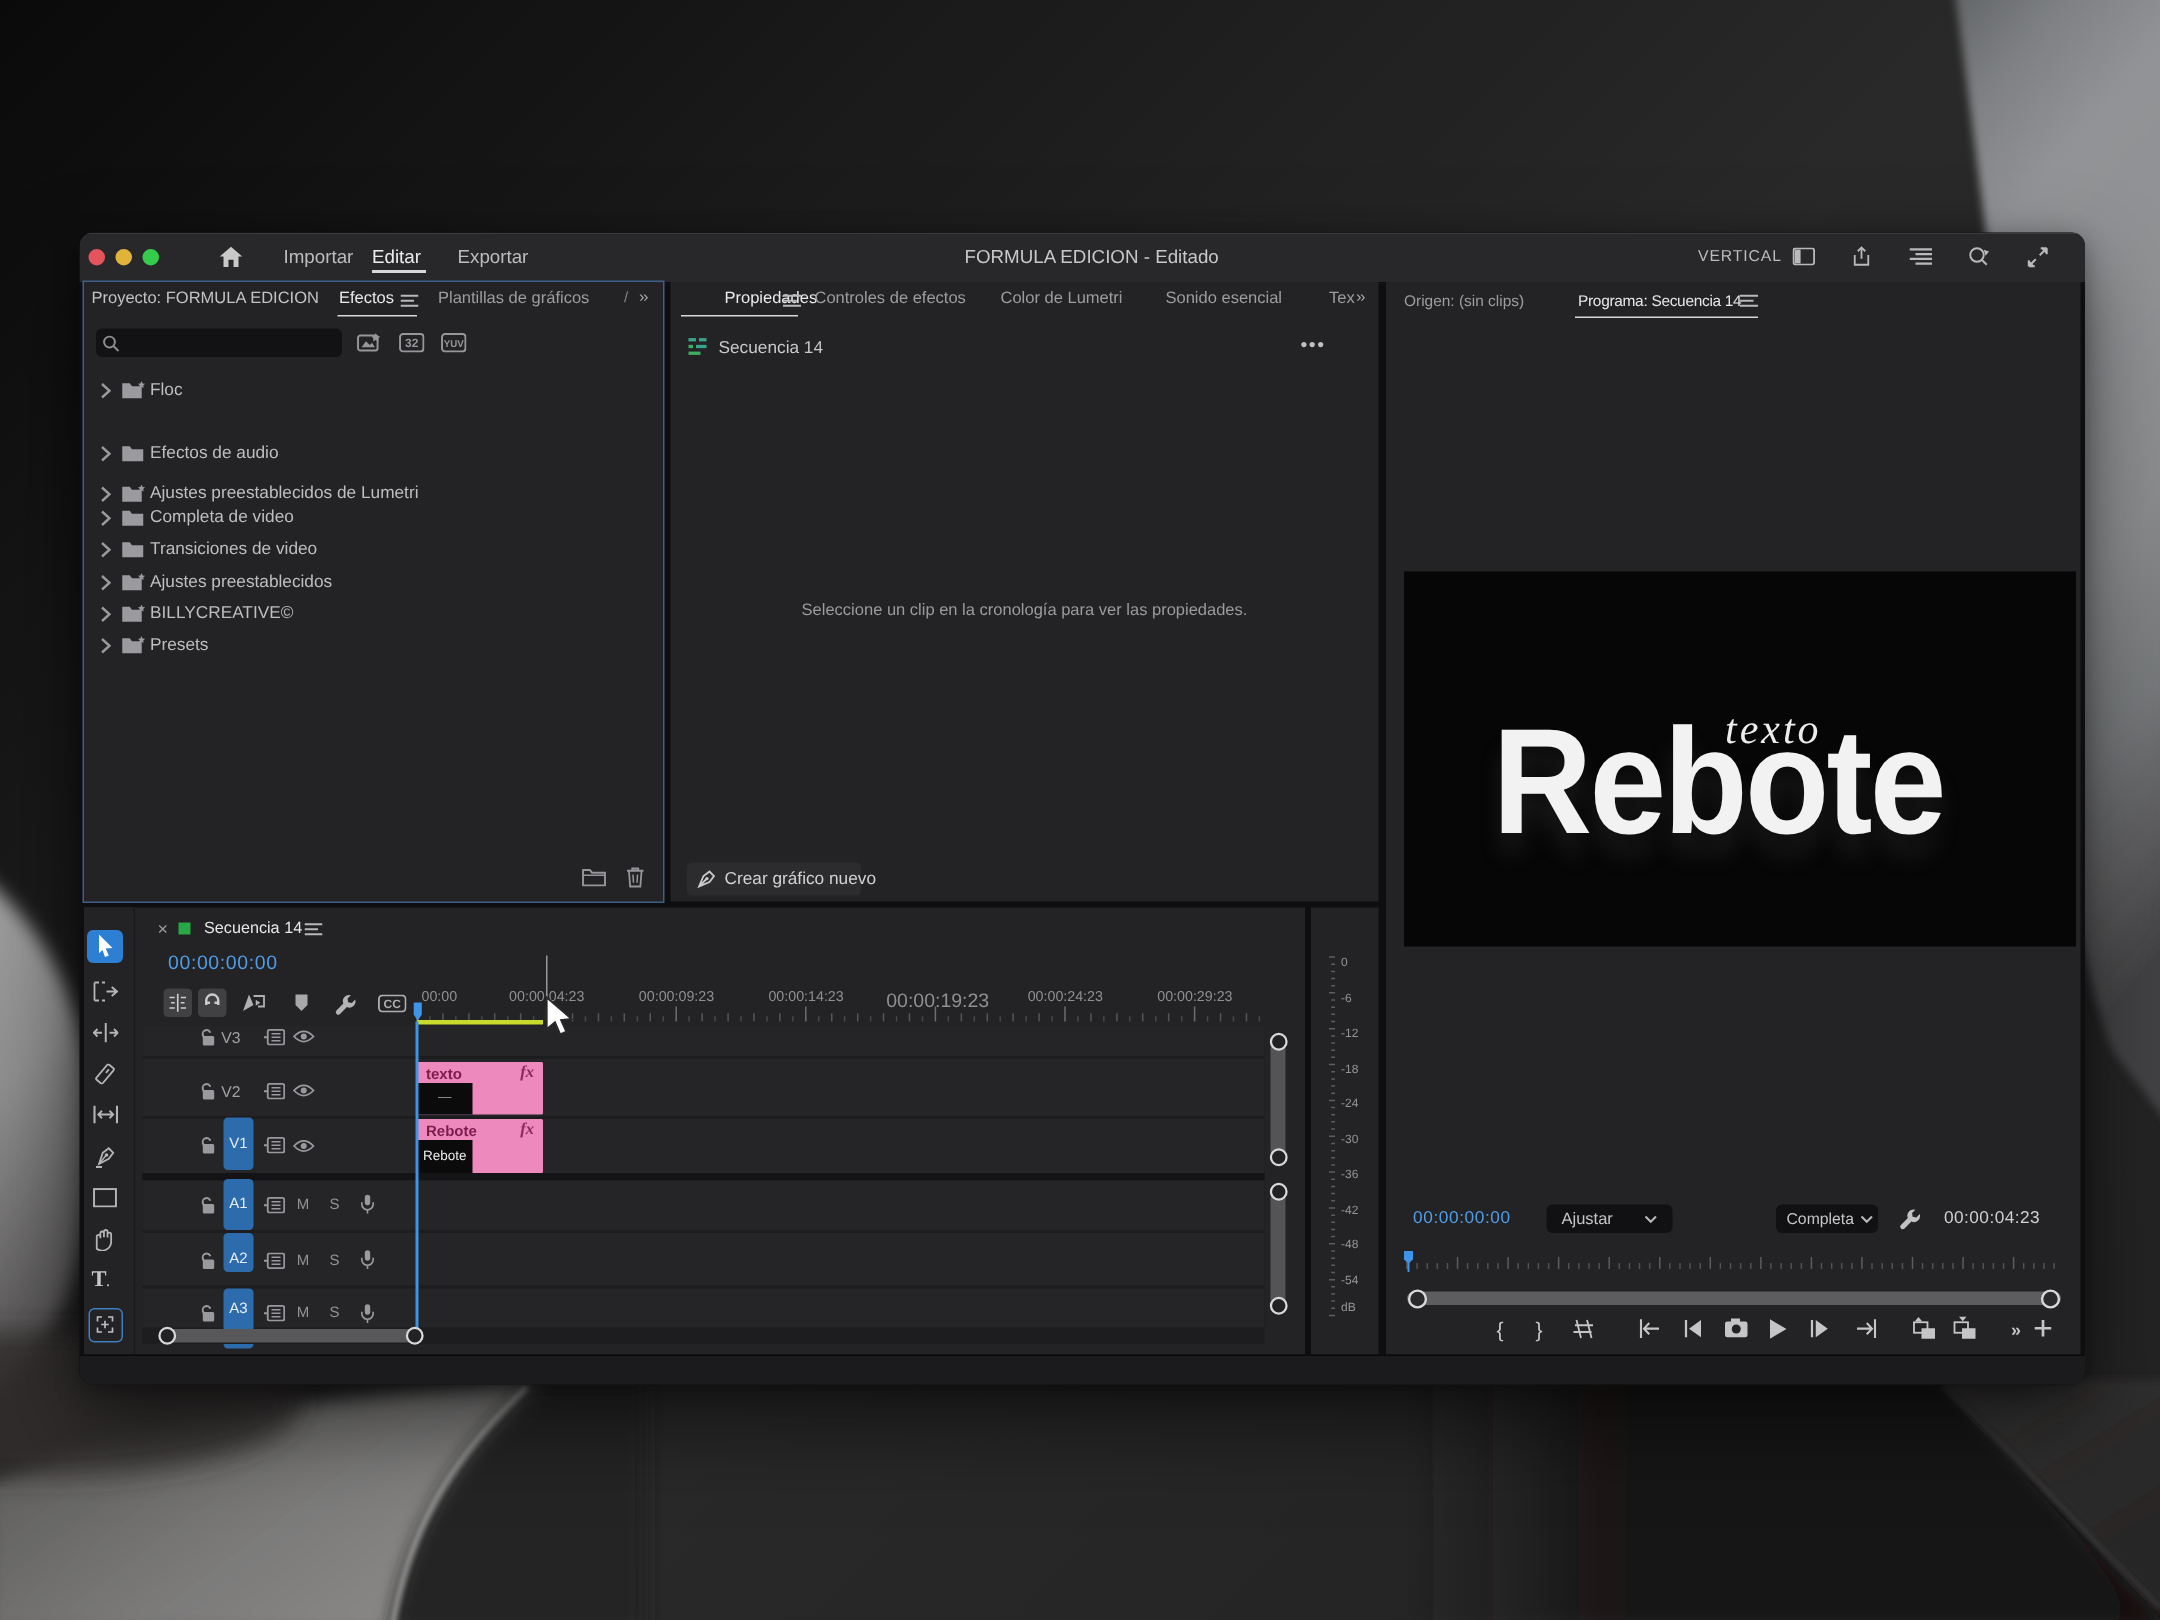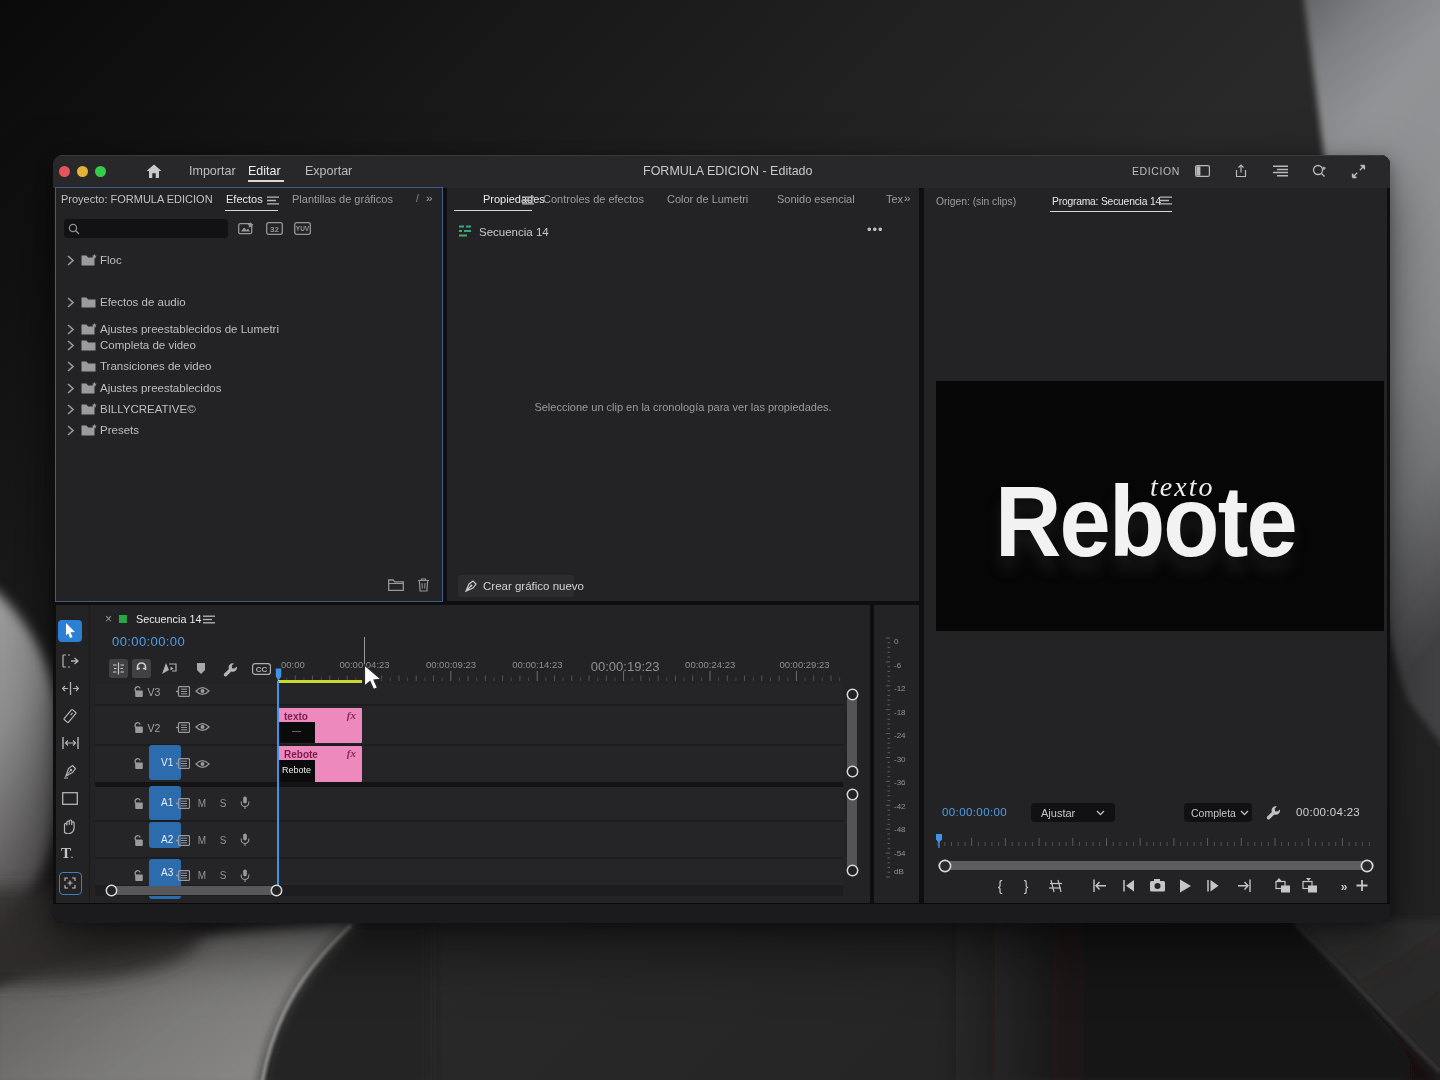--- a/index.html
+++ b/index.html
@@ -7,21 +7,21 @@
 #bgsvg{position:absolute;left:0;top:0;}
 #win{position:absolute;left:53px;top:155px;width:1337px;height:768px;background:#0e0e10;border-radius:9px;box-shadow:0 26px 58px rgba(0,0,0,.5),0 4px 16px rgba(0,0,0,.35);overflow:hidden;}
 #win .panel{position:absolute;background:#232325;}
 #titlebar{position:absolute;left:0;top:0;width:1337px;height:33px;background:#28282a;border-bottom:1px solid #0c0c0e;box-shadow:inset 0 1px 0 #3a3a3c;}
 .light{position:absolute;top:11px;width:11px;height:11px;border-radius:50%;}
 .mtxt{position:absolute;top:0;height:33px;line-height:33px;font-size:12.5px;color:#bdbdbd;}
 .seltab{position:absolute;height:1.5px;background:#d8d8da;}
 .icon{position:absolute;}
 .tc{color:#4f9ee7;letter-spacing:.4px;}
 .lane{position:absolute;left:39px;width:748px;background:#252528;}
-.trkbox{position:absolute;left:93px;width:20px;background:#2c6cad;border-radius:3px;color:#e8eef5;font-size:10px;text-align:left;padding-left:12px;}
+.trkbox{position:absolute;left:93px;width:20px;background:#2c6cad;border-radius:3px;color:#e8eef5;font-size:10px;text-align:center;}
 .t11{position:absolute;font-size:11px;line-height:11px;white-space:nowrap;}
 .trow{position:absolute;left:0;width:380px;height:21px;}
 .trow .lbl{position:absolute;left:44px;top:4px;font-size:11.5px;line-height:12px;color:#bebec0;white-space:nowrap;}
 .chev{position:absolute;left:11px;top:5px;}
 .fold{position:absolute;left:25px;top:4px;}
 </style></head>
 <body>
 <svg id="bgsvg" width="1440" height="1080" viewBox="0 0 1440 1080">
 <defs>
 <linearGradient id="base" x1="0" y1="0" x2="1" y2="0.75">
@@ -109,21 +109,21 @@
 <div class="light" style="left:24px;background:#e2b33b;"></div>
 <div class="light" style="left:42px;background:#35cc4b;"></div>
 <svg class="icon" style="left:93px;top:9px;" width="16" height="15" viewBox="0 0 16 15">
         <path d="M8 .5 L15.5 7 H13 V14 H9.7 V9.2 H6.3 V14 H3 V7 H.5 Z" fill="#c9c9c9"></path>
       </svg>
 <div class="mtxt" style="left:136px;">Importar</div>
 <div class="mtxt" style="left:195px;color:#ececee;">Editar</div>
 <div class="seltab" style="left:195px;top:25px;width:36px;"></div>
 <div class="mtxt" style="left:252px;">Exportar</div>
 <div class="mtxt" style="left:590px;color:#c8c8ca;">FORMULA EDICION - Editado</div>
-<div class="mtxt" style="left:1079px;font-size:10.5px;letter-spacing:.6px;color:#bcbcbe;">EDICION</div>
+<div class="mtxt" style="left:1079px;font-size:10.5px;letter-spacing:.6px;color:#bcbcbe;">VERTICAL</div>
       <svg class="icon" style="left:1142px;top:10px;" width="15" height="12" viewBox="0 0 15 12">
         <rect x="0.6" y="0.6" width="13.8" height="10.8" rx="1.5" fill="none" stroke="#b9b9bb" stroke-width="1.2"></rect>
         <rect x="1.4" y="1.4" width="4" height="9.2" fill="#b9b9bb"></rect>
       </svg>
       <svg class="icon" style="left:1181px;top:9px;" width="14" height="14" viewBox="0 0 14 14">
         <path d="M2.5 6 v6.5 h9 V6" fill="none" stroke="#b9b9bb" stroke-width="1.2"></path>
         <line x1="7" y1="1.5" x2="7" y2="8.5" stroke="#b9b9bb" stroke-width="1.2"></line>
         <path d="M4.5 3.5 L7 1 L9.5 3.5" fill="none" stroke="#b9b9bb" stroke-width="1.2"></path>
       </svg>
       <svg class="icon" style="left:1220px;top:10px;" width="15" height="12" viewBox="0 0 15 12">
@@ -544,21 +544,21 @@
         <rect x="0.6" y="0.6" width="17.8" height="10.8" rx="2.5" fill="none" stroke="#b0b0b2" stroke-width="1.2"></rect>
         <text x="9.5" y="9" font-size="8" font-weight="bold" fill="#b0b0b2" text-anchor="middle" font-family="Liberation Sans">CC</text>
       </svg>
 <div id="tlruler" class="abs" style="left:39px;top:50px;width:748px;height:28px;">
         <div style="position:absolute;left:186px;top:4px;font-size:9.5px;color:#8f8f93;white-space:nowrap;">00:00</div>
         <div style="position:absolute;left:236.5px;top:4px;width:66px;text-align:center;font-size:9.5px;color:#8f8f93;white-space:nowrap;">00:00:04:23</div>
         <div style="position:absolute;left:323.0px;top:4px;width:66px;text-align:center;font-size:9.5px;color:#8f8f93;white-space:nowrap;">00:00:09:23</div>
         <div style="position:absolute;left:409.4px;top:4px;width:66px;text-align:center;font-size:9.5px;color:#8f8f93;white-space:nowrap;">00:00:14:23</div>
         <div style="position:absolute;left:495.8px;top:4px;width:66px;text-align:left;font-size:13px;color:#8f8f93;white-space:nowrap;">00:00:19:23</div>
         <div style="position:absolute;left:582.2px;top:4px;width:66px;text-align:center;font-size:9.5px;color:#8f8f93;white-space:nowrap;">00:00:24:23</div>
-        <div style="position:absolute;left:668.6px;top:4px;width:66px;text-align:right;font-size:9.5px;color:#8f8f93;white-space:nowrap;">00:00:29:23</div>
+        <div style="position:absolute;left:668.6px;top:4px;width:66px;text-align:center;font-size:9.5px;color:#8f8f93;white-space:nowrap;">00:00:29:23</div>
         <svg width="748" height="28" style="position:absolute;left:0;top:0;">
           <line x1="183.0" y1="16" x2="183.0" y2="26" stroke="#6e6e72" stroke-width="1"></line>
           <line x1="191.6" y1="22.5" x2="191.6" y2="26" stroke="#48484c" stroke-width="1"></line>
           <line x1="200.3" y1="20.5" x2="200.3" y2="26" stroke="#56565a" stroke-width="1"></line>
           <line x1="208.9" y1="22.5" x2="208.9" y2="26" stroke="#48484c" stroke-width="1"></line>
           <line x1="217.6" y1="20.5" x2="217.6" y2="26" stroke="#56565a" stroke-width="1"></line>
           <line x1="226.2" y1="22.5" x2="226.2" y2="26" stroke="#48484c" stroke-width="1"></line>
           <line x1="234.8" y1="20.5" x2="234.8" y2="26" stroke="#56565a" stroke-width="1"></line>
           <line x1="243.5" y1="22.5" x2="243.5" y2="26" stroke="#48484c" stroke-width="1"></line>
           <line x1="252.1" y1="20.5" x2="252.1" y2="26" stroke="#56565a" stroke-width="1"></line>

